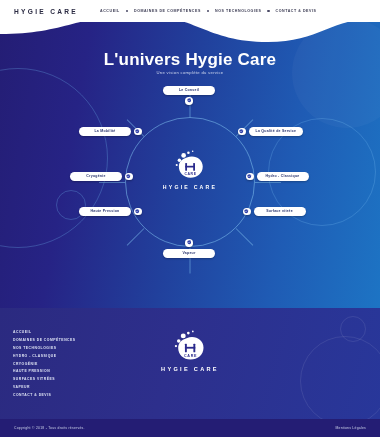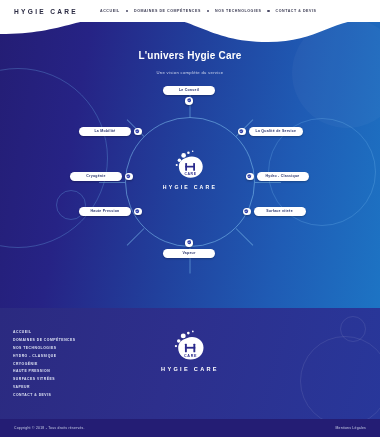--- a/index.html
+++ b/index.html
@@ -41,21 +41,21 @@
   .hero-mask{
     position:absolute; top:0; left:0; width:380px; height:60px; z-index:3;
   }
   .deco{ position:absolute; border-radius:50%; z-index:2; pointer-events:none; }
   .deco-ring{ border:1px solid rgba(110,180,235,.30); }
   .deco-fill{ background:rgba(255,255,255,.030); }
 
   .hero-inner{ position:absolute; inset:0; z-index:6; }
   .hero-title{
     position:absolute; top:50px; left:0; width:380px; text-align:center;
-    color:#ffffff; font-size:10px; font-weight:700; letter-spacing:.2px;
+    color:#ffffff; font-size:17px; font-weight:700; letter-spacing:.2px;
   }
   .hero-sub{
     position:absolute; top:70px; left:0; width:380px; text-align:center;
     color:#cfd8ef; font-size:4.2px; letter-spacing:.3px;
   }
 
   
   .orbit{
     position:absolute; left:125px; top:117px; width:130px; height:130px;
     border:1px solid rgba(130,195,240,.55); border-radius:50%; z-index:5;

